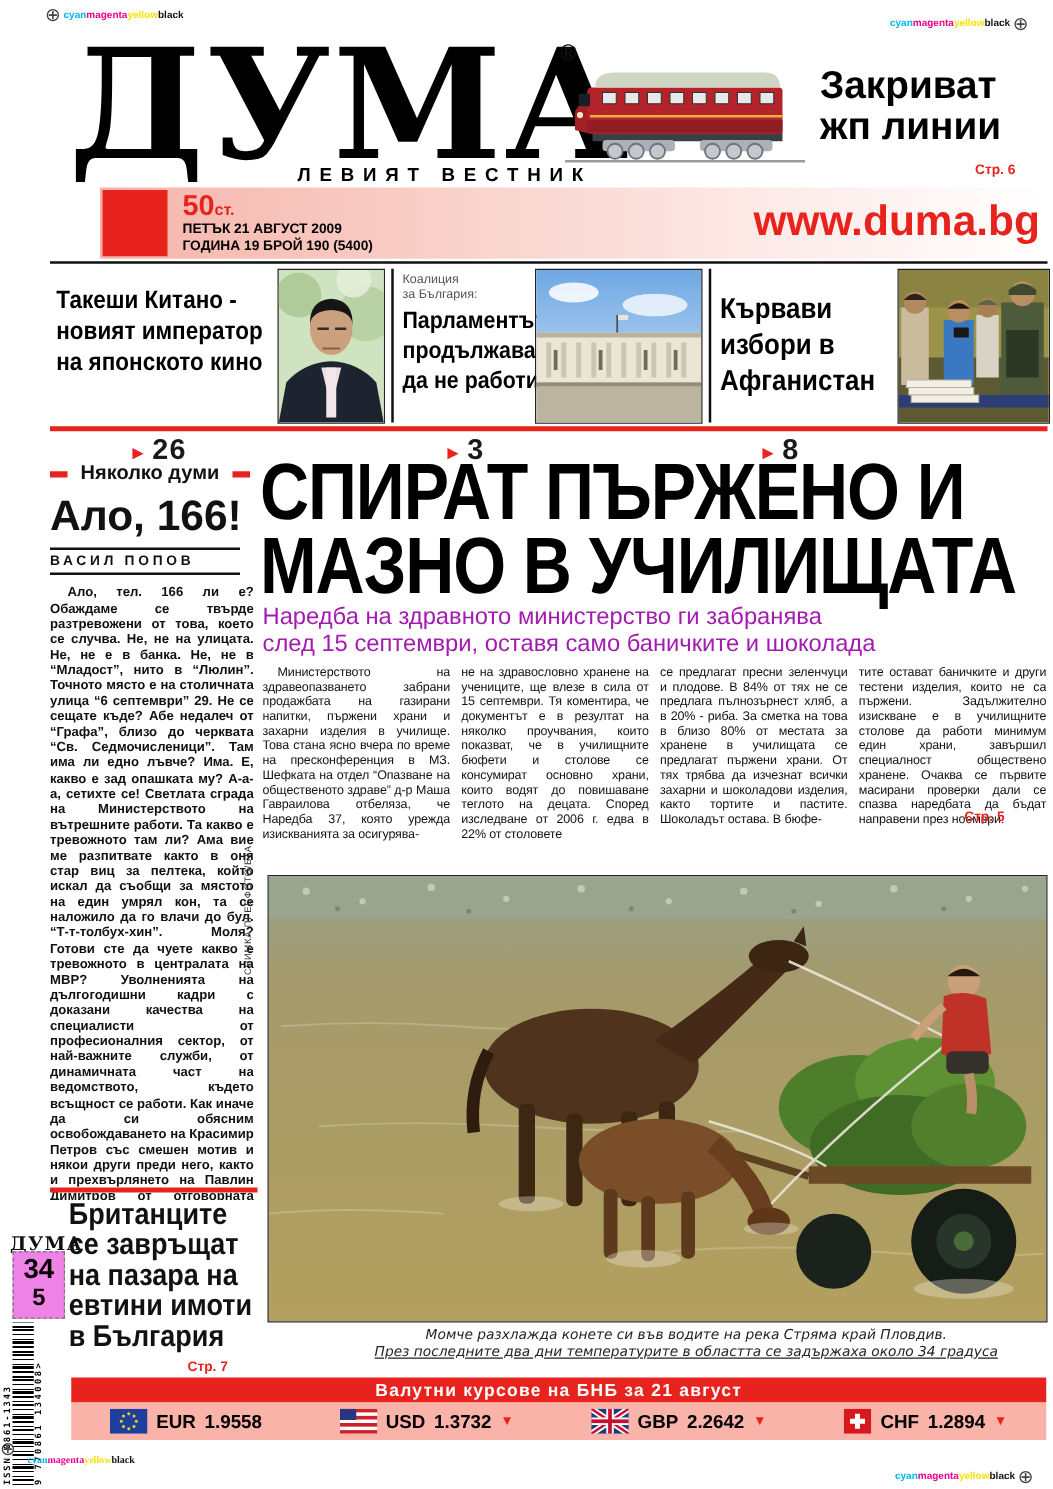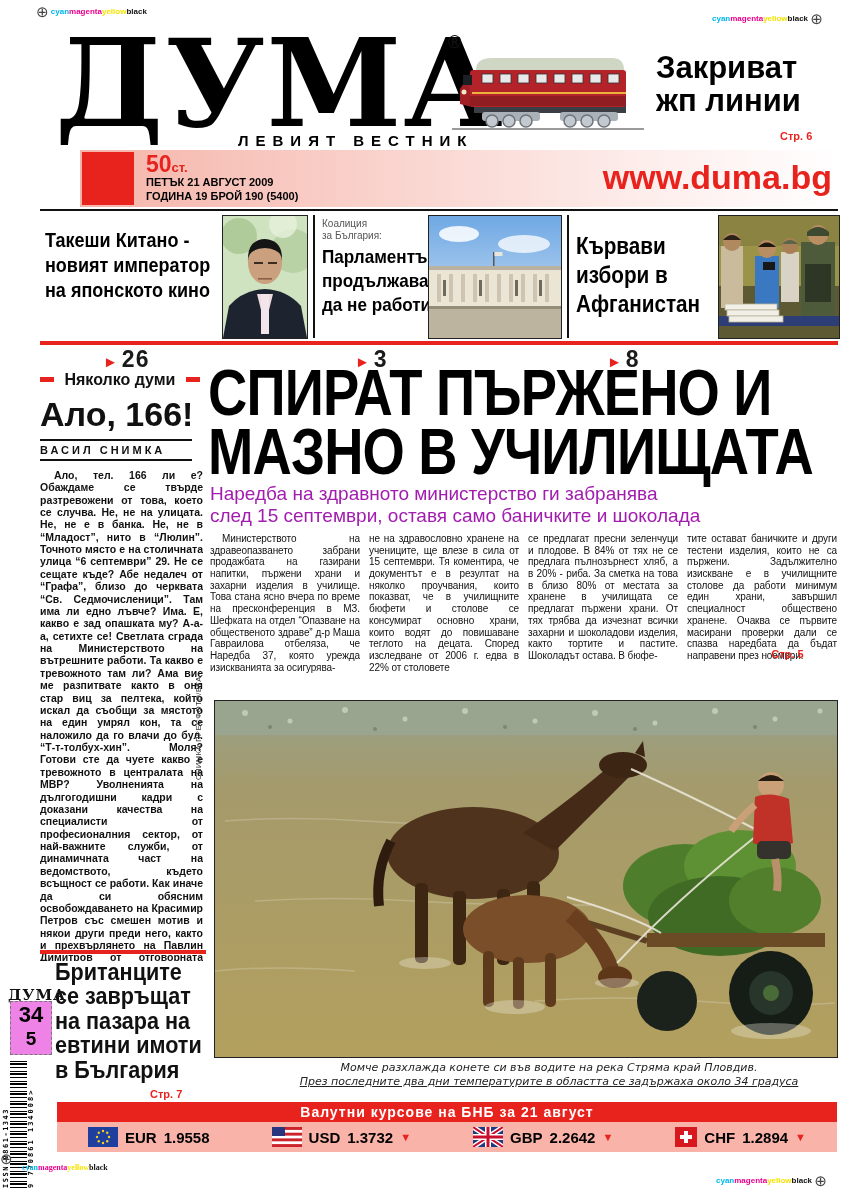--- a/index.html
+++ b/index.html
@@ -227,21 +227,21 @@
   <div class="abs pagenum" style="left:355px;top:346px;"><span class="flag-tri">►</span><span>3</span></div>
   <div class="abs pagenum" style="left:607px;top:346px;"><span class="flag-tri">►</span><span>8</span></div>
 
   <div class="abs" style="left:40px;top:370px;width:166px;">
     <div>
       <span class="sect-dash"></span>
       <span class="sect-label">Няколко думи</span>
       <span class="sect-dash"></span>
     </div>
     <div class="op-title" style="margin-top:8px;">Ало, 166!</div>
-    <div class="op-author" style="margin-top:8px;">ВАСИЛ СНИМКА</div>
+    <div class="op-author" style="margin-top:8px;">ВАСИЛ ПОПОВ</div>
     <div class="op-body" style="margin-top:8px;width:163px;height:492px;overflow:hidden;text-indent:14px;">Ало, тел. 166 ли е? Обаждаме се твърде разтревожени от това, което се случва. Не, не на улицата. Не, не е в банка. Не, не в “Младост”, нито в “Люлин”. Точното място е на столичната улица “6 септември” 29. Не се сещате къде? Абе недалеч от “Графа”, близо до черквата “Св. Седмочисленици”. Там има ли едно лъвче? Има. Е, какво е зад опашката му? А-а-а, сетихте се! Светлата сграда на Министерството на вътрешните работи. Та какво е тревожното там ли? Ама вие ме разпитвате както в оня стар виц за пелтека, който искал да съобщи за мястото на един умрял кон, та се наложило да го влачи до бул. “Т-т-толбух-хин”. Моля? Готови сте да чуете какво е тревожното в централата на МВР? Уволненията на дългогодишни кадри с доказани качества на специалисти от професионалния сектор, от най-важните служби, от динамичната част на ведомството, където всъщност се работи. Как иначе да си обясним освобождаването на Красимир Петров със смешен мотив и някои други преди него, както и прехвърлянето на Павлин Димитров от отговорната оперативна работа в безотговорната политическа? Моля? Не е във вашата компетентност? Къде да се обърнем, на тел. 112? Но и той е подчинен на МВР. Е, тогава ще си влачим умрелия к-к-кон до бул. “Т-т-тот-тлебен”...</div>
   </div>
 
   <div class="abs rule-red" style="left:40px;top:950px;width:166px;"></div>
 
   <div class="abs prop-h" style="left:55px;top:960px;">
     <div class="cx9">Британците</div><br>
     <div class="cx9">се завръщат</div><br>
     <div class="cx9">на пазара на</div><br>
     <div class="cx9">евтини имоти</div><br>

